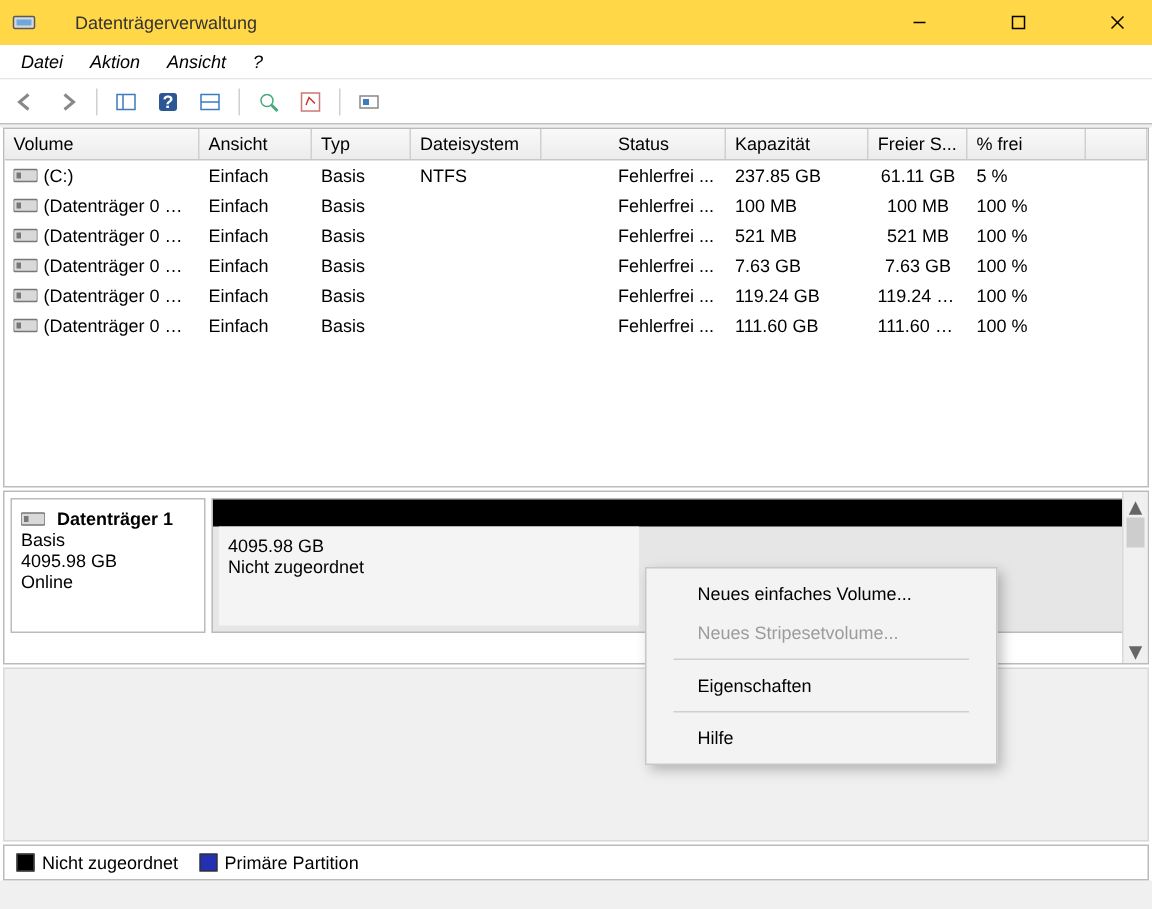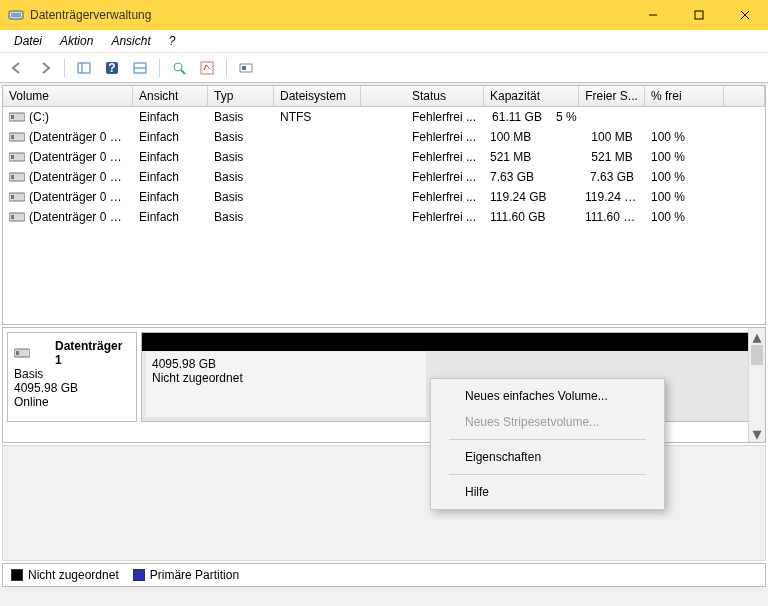--- a/index.html
+++ b/index.html
@@ -1,17 +1,17 @@
 <!DOCTYPE html>
 <html><head>
 <meta charset="utf-8">
 <style>
 * { box-sizing: border-box; margin: 0; padding: 0; font-family: "Segoe UI", Tahoma, sans-serif; font-size: 12px; }
 body { background: #f0f0f0; width: 768px; height: 606px; overflow: hidden; position: relative; }
-.titlebar { background: #ffd747; height: 30px; display: flex; align-items: center; padding-left: 8px; }
+.titlebar { background: #ffd747; height: 30px; display: flex; align-items: center; padding-left: 8px; gap: 20px; }
 .titlebar .icon { width: 16px; height: 16px; margin-right: 6px; display:inline-block; }
 .titlebar .ttitle { flex: 1; font-size: 12px; color: #333; }
 .titlebar .wbtn { width: 46px; height: 30px; display:flex; align-items:center; justify-content:center; color:#333; font-size:14px; }
 .menubar { background: #fff; height: 23px; display:flex; align-items:center; padding: 0 6px; border-bottom: 1px solid #e5e5e5; gap: 2px; }
 .menubar .mitem { padding: 2px 8px; color:#000;font-style:italic; }
 .toolbar { background: #fff; height: 30px; display:flex; align-items:center; padding: 0 6px; border-bottom: 1px solid #c0c0c0; gap: 6px;}
 .tbbtn { width:22px; height:22px; display:flex; align-items:center; justify-content:center; color:#555; border-radius:2px;}
 .tbsep { width:1px; height:18px; background:#d0d0d0; margin:0 2px;}
 .content { background:#fff; }
 .listview { background:#fff; border: 1px solid #bbb; margin: 2px; height: 240px; overflow:auto;}
@@ -147,20 +147,21 @@
     <div id="lvbody">
         <div class="lvrow">
           <div class="lvcell c-vol"><span class="vol-icon"><svg width="16" height="10">
                 <rect x="0" y="1" width="16" height="8" rx="1" fill="#d9d9d9" stroke="#777"></rect>
                 <rect x="2" y="3" width="3" height="4" fill="#777"></rect>
               </svg></span><span>(C:)</span></div>
           <div class="lvcell c-lay">Einfach</div>
           <div class="lvcell c-typ">Basis</div>
           <div class="lvcell c-fs">NTFS</div>
           <div class="lvcell c-st">Fehlerfrei ...</div>
+          <div class="lvcell c-kap">237.85 GB</div>
           <div class="lvcell c-fr">61.11 GB</div>
           <div class="lvcell c-pf">5 %</div>
         </div>
         <div class="lvrow">
           <div class="lvcell c-vol"><span class="vol-icon"><svg width="16" height="10">
                 <rect x="0" y="1" width="16" height="8" rx="1" fill="#d9d9d9" stroke="#777"></rect>
                 <rect x="2" y="3" width="3" height="4" fill="#777"></rect>
               </svg></span><span>(Datenträger 0 Par...</span></div>
           <div class="lvcell c-lay">Einfach</div>
           <div class="lvcell c-typ">Basis</div>
@@ -221,21 +222,21 @@
           <div class="lvcell c-kap">111.60 GB</div>
           <div class="lvcell c-fr">111.60 GB</div>
           <div class="lvcell c-pf">100 %</div>
         </div>
       </div>
   </div>
 
   <div class="diskpanel">
     <div class="diskrow">
       <div class="diskleft">
-        <div style="display:flex;align-items:center;gap:21px">
+        <div style="display:flex;align-items:center;gap:4px">
           <span class="vol-icon">
               <svg width="16" height="10">
                 <rect x="0" y="1" width="16" height="8" rx="1" fill="#d9d9d9" stroke="#777"></rect>
                 <rect x="2" y="3" width="3" height="4" fill="#777"></rect>
               </svg>
             </span>
           <span class="dname">Datenträger 1</span>
         </div>
         <div>Basis</div>
         <div>4095.98 GB</div>

